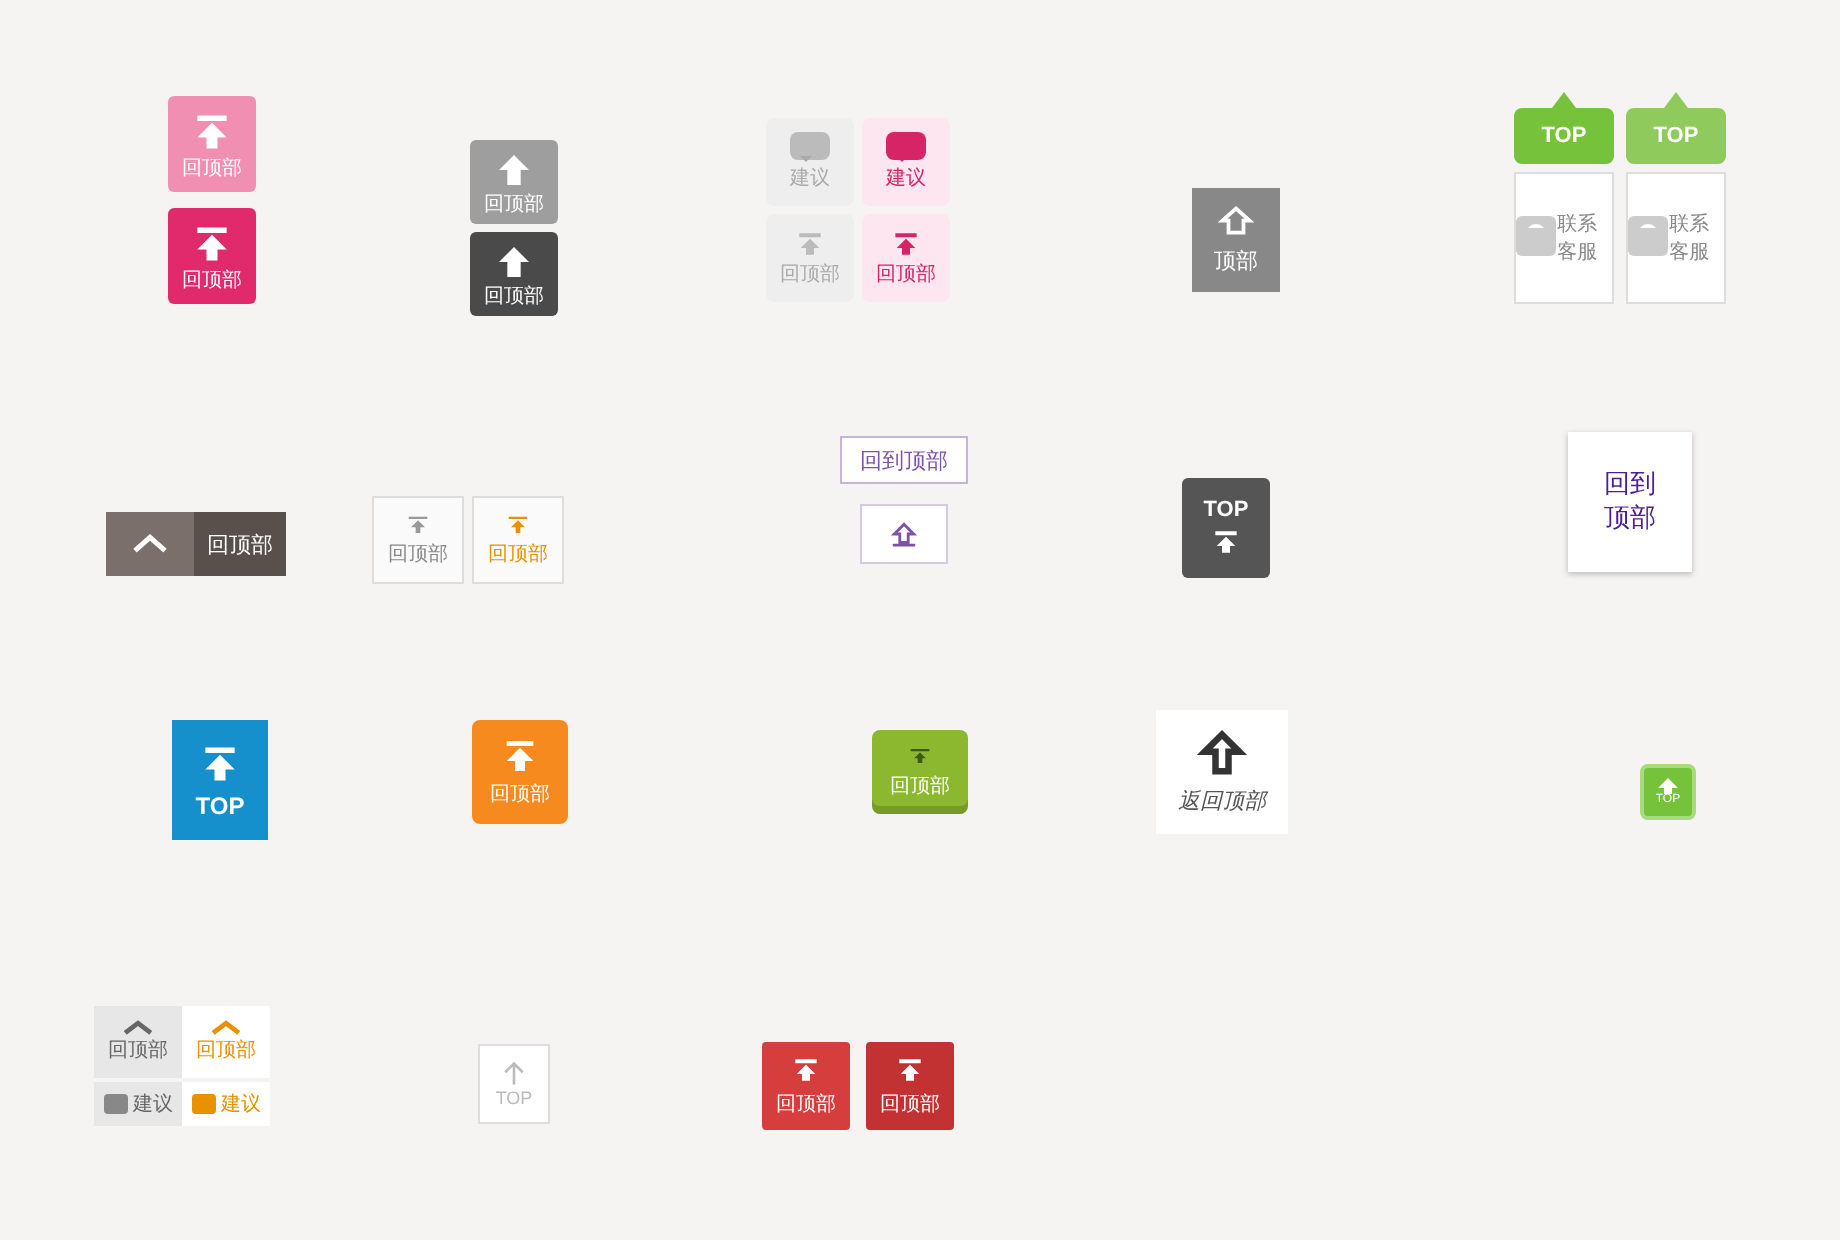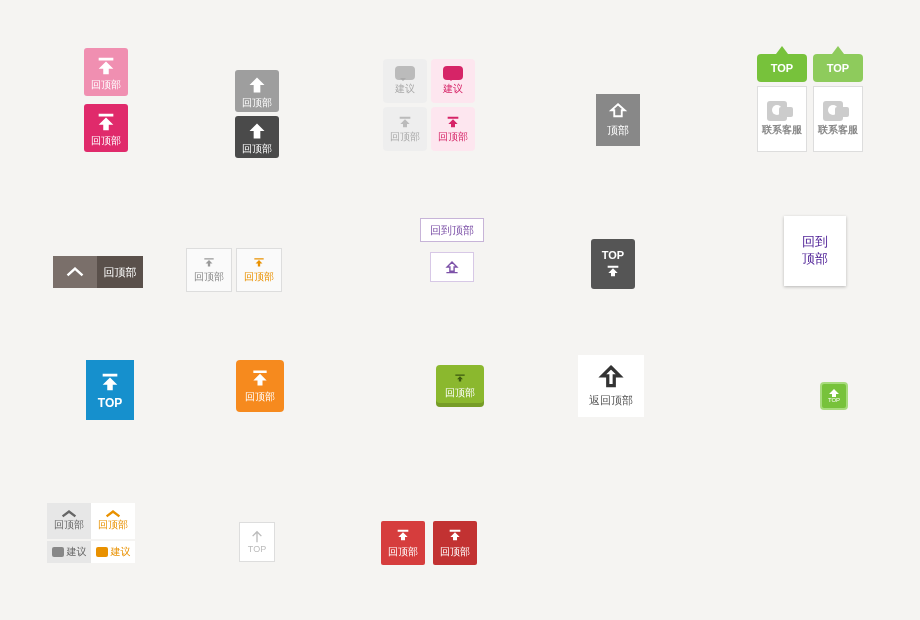--- a/index.html
+++ b/index.html
@@ -51,21 +51,21 @@
   
   .r1-sq { left: 596px; top: 94px; width: 44px; height: 52px; background:#888; color:#fff; display:flex; flex-direction:column; align-items:center; justify-content:center; font-size:11px; }
 
   
   .r1-green { left: 757px; top: 54px; width: 108px; height: 102px; }
   .r1-green .tab { position:absolute; top:0; width:50px; height:28px; background:#77c23b; border-radius:4px; color:#fff; font-size:11px; display:flex; align-items:center; justify-content:center; font-weight:bold; }
   .r1-green .tab::before { content:""; position:absolute; top:-8px; left:50%; transform:translateX(-50%); border-left:6px solid transparent; border-right:6px solid transparent; border-bottom:8px solid #77c23b; }
   .r1-green .t1 { left:0; }
   .r1-green .t2 { left:56px; background:#8ecb5c; }
   .r1-green .t2::before { border-bottom-color:#8ecb5c; }
-  .r1-green .card { position:absolute; top:32px; width:50px; height:66px; background:#fff; border:1px solid #ddd; display:flex; flex-direction:column; align-items:center; justify-content:center; font-size:10px; color:#888;font-weight:bold; }
+  .r1-green .card { position:absolute; top:32px; width:50px; height:66px; background:#fff; border:1px solid #ddd; display:flex; flex-direction:row; align-items:center; justify-content:center; font-size:10px; color:#888; }
   .r1-green .c1 { left:0; }
   .r1-green .c2 { left:56px; }
   .r1-green .person { width:20px; height:20px; background:#ccc; border-radius:3px; margin-bottom:2px; position:relative; }
   .r1-green .person::after { content:""; position:absolute; top:4px; left:5px; width:10px; height:10px; border-radius:50%; background:#fff; }
   .r1-green .chat { width:14px; height:10px; background:#ccc; border-radius:2px; position:absolute; top:6px; right:4px; }
 
   
   .r2-brown { left: 53px; top: 256px; width: 90px; height: 32px; display:flex; }
   .r2-brown .l { width:44px; height:32px; background:#7a6f6a; display:flex; align-items:center; justify-content:center; }
   .r2-brown .r { width:46px; height:32px; background:#5a504b; color:#fff; font-size:11px; display:flex; align-items:center; justify-content:center; }
@@ -89,21 +89,21 @@
   
   .r3-blue { left: 86px; top: 360px; width: 48px; height: 60px; background:#1690cd; color:#fff; display:flex; flex-direction:column; align-items:center; justify-content:center; font-size:12px; font-weight:bold; }
   .r3-blue svg { width:22px; height:22px; fill:#fff; margin-bottom:3px; }
 
   .r3-orange { left: 236px; top: 360px; width: 48px; height: 52px; background:#f68a1e; border-radius:4px; color:#fff; display:flex; flex-direction:column; align-items:center; justify-content:center; font-size:10px; }
   .r3-orange svg { width:20px; height:20px; fill:#fff; margin-bottom:2px; }
 
   .r3-green { left: 436px; top: 365px; width: 48px; height: 42px; background:#8bb82e; border-radius:4px; box-shadow:inset 0 -4px 0 rgba(0,0,0,.15); color:#fff; display:flex; flex-direction:column; align-items:center; justify-content:center; font-size:10px; }
   .r3-green svg { width:14px; height:12px; fill:#3d5a10; margin-bottom:2px; }
 
-  .r3-whitebig { left: 578px; top: 355px; width: 66px; height: 62px; background:#fff; display:flex; flex-direction:column; align-items:center; justify-content:center; font-size:11px; color:#555; }
+  .r3-whitebig { left: 578px; top: 355px; width: 66px; height: 62px; background:#fff; display:flex; flex-direction:column; align-items:center; justify-content:center; font-size:11px; color:#555;font-style:italic; }
   .r3-whitebig svg { width:26px; height:26px; fill:none; stroke:#333; stroke-width:3; }
 
   .r3-tiny { left: 820px; top: 382px; width: 28px; height: 28px; background:#77c23b; border-radius:4px; border:2px solid #a7db7d; display:flex; flex-direction:column; align-items:center; justify-content:center; }
   .r3-tiny svg { width:10px; height:8px; fill:#fff; }
   .r3-tiny span { font-size:6px; color:#fff; }
 
   
   .r4-left { left: 47px; top: 503px; width: 88px; }
   .r4-left .row { display:flex; }
   .r4-left .cell { width:44px; height:36px; display:flex; flex-direction:column; align-items:center; justify-content:center; font-size:10px; }

